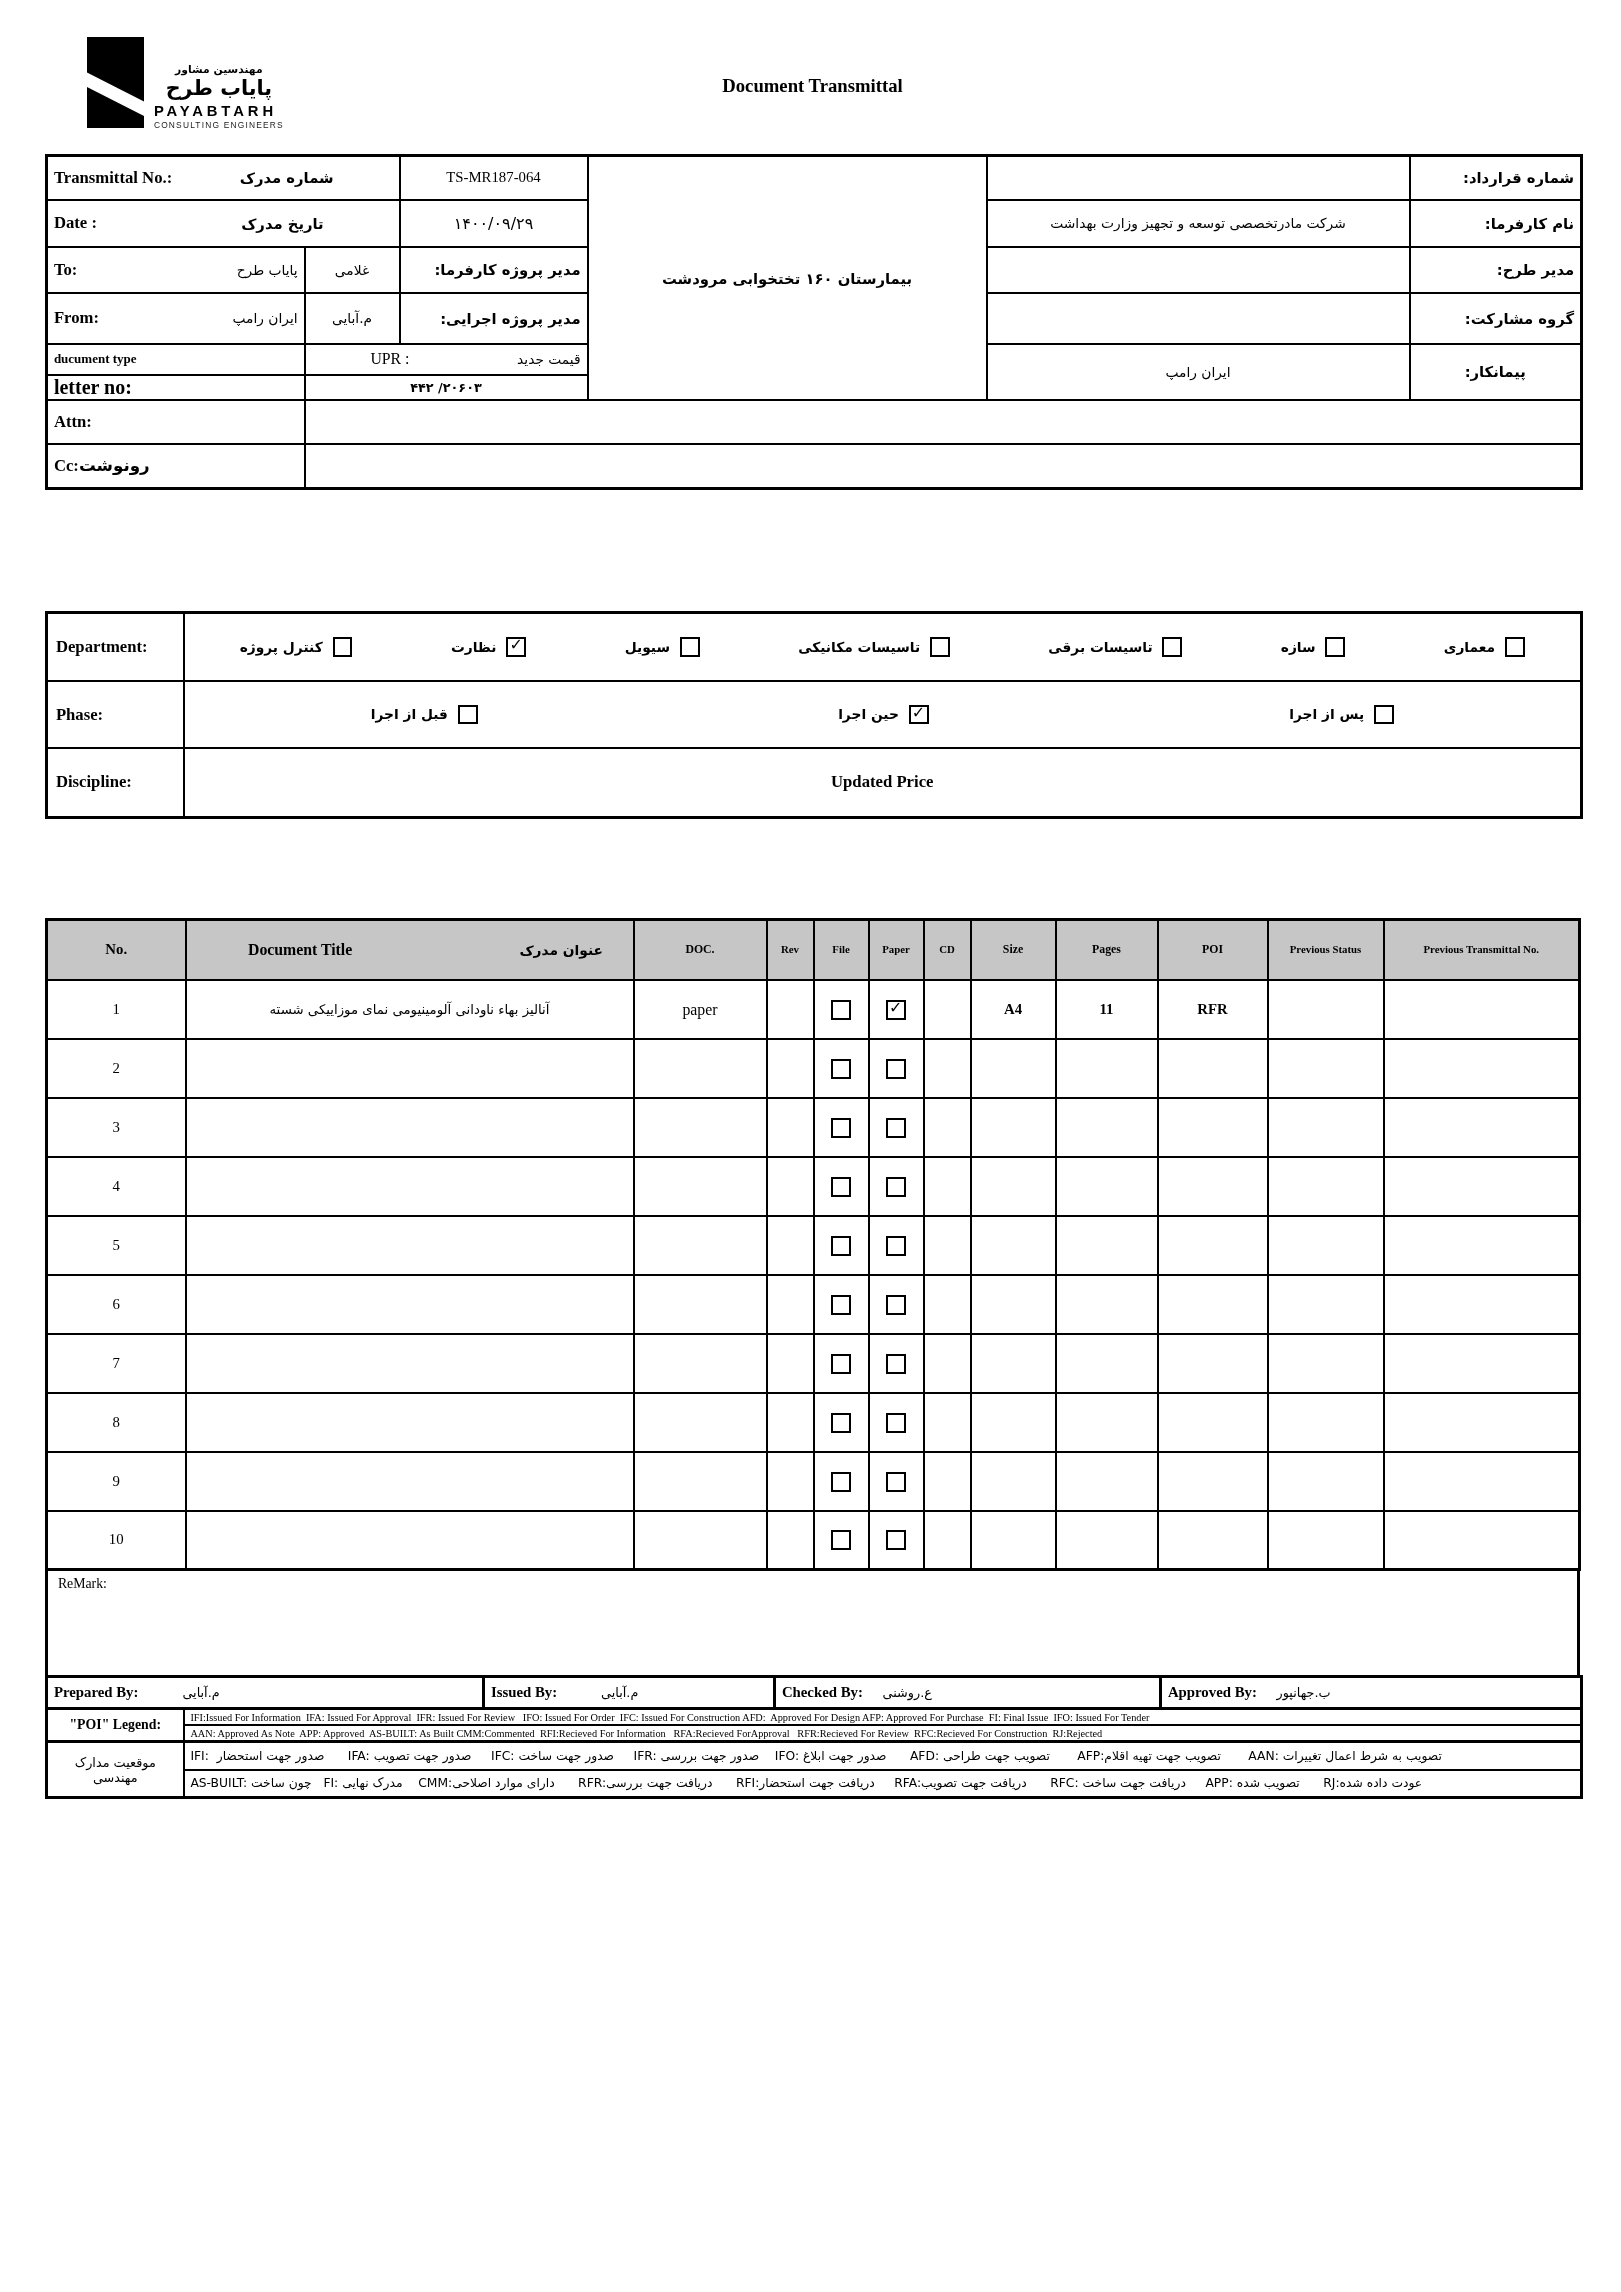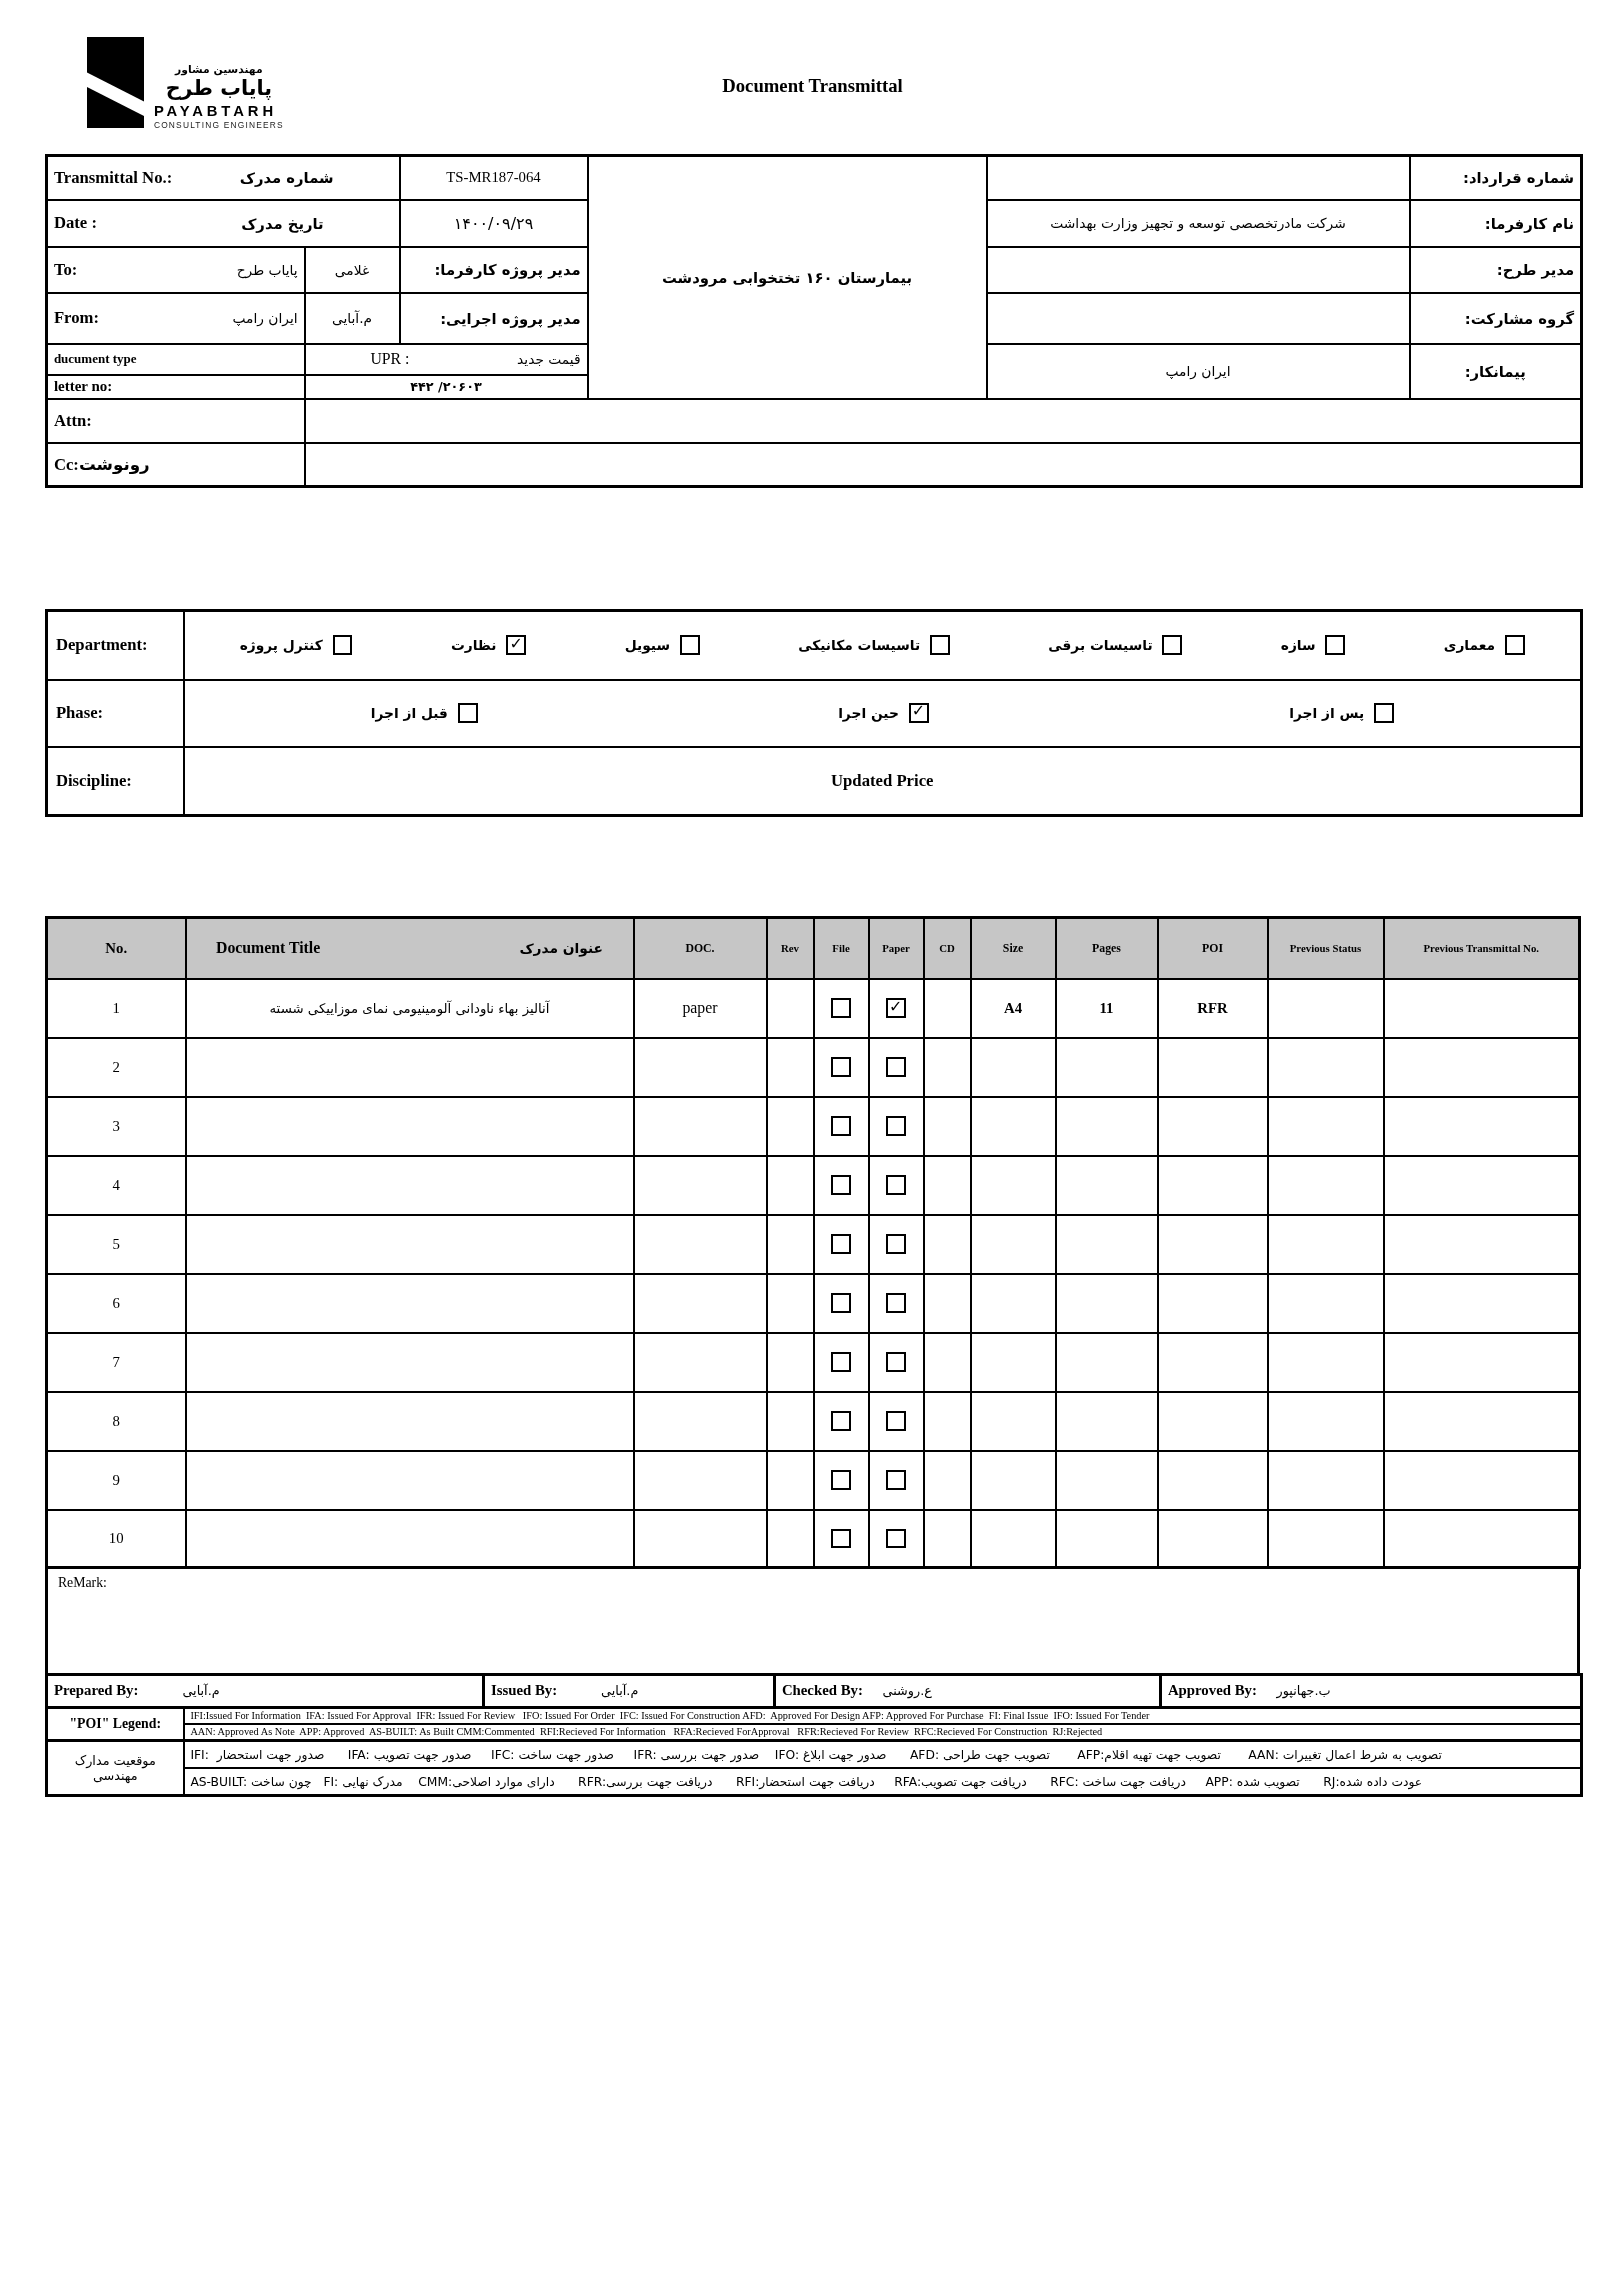--- a/index.html
+++ b/index.html
@@ -32,21 +32,21 @@
   .cb{display:inline-block;width:15.8px;height:15.8px;border:2px solid #000;background:#fff;position:relative;vertical-align:middle;flex:none;}
   .cb.on::after{content:"\2713";position:absolute;left:1px;top:-3.9px;font-size:15.8px;font-weight:bold;
                 font-family:"DejaVu Sans",sans-serif;}
   .cbitem{display:flex;align-items:center;gap:9.9px;font-weight:600;font-size:13.8px;}
   
   .clslbl{font-weight:bold;font-size:16.7px;padding-left:7.9px;}
   .rowitems{display:flex;justify-content:space-around;align-items:center;}
   
   .t3 td{border:2px solid #000;}
   .thead td{background:#c6c6c6;font-weight:bold;}
-  .th-lg{font-size:14.8px;}
+  .th-lg{font-size:14.8px;margin-left:32px;}
   .th-md{font-size:11.8px;}
   .th-sm{font-size:10.8px;line-height:1.25;}
   .cell-num{font-size:14.8px;text-align:center;}
   .cell-doc{font-size:15.8px;text-align:center;}
   .cell-bold{font-size:14.8px;font-weight:bold;text-align:center;}
   .cell-title{font-size:13.3px;text-align:center;}
   
   .remark{border:3px solid #000;margin-top:-3px;height:110px;padding:5.9px 9.9px;font-size:13.8px;box-sizing:border-box;}
   .t-sig{margin-top:-3px;border:3px solid #a21caf;text-align:center;}
   .t-sig td{border:3px solid #000;height:29.6px;}
@@ -144,21 +144,21 @@
         <td colspan="2">
           <div class="flexsb" style="padding-left:59px">
             <span style="font-size:15.8px">UPR   :</span>
             <span class="fa valFA" dir="rtl">قیمت جدید</span>
           </div>
         </td>
         <td rowspan="2" class="ctr fa valFA" dir="rtl">ایران رامپ</td>
         <td rowspan="2" class="ctr lblFA fa" dir="rtl">پیمانکار:</td>
       </tr>
       <tr style="height:23.6px">
-        <td class="lblEN" style="font-size:15px">letter no:</td>
+        <td class="lblEN" style="font-size:20px">letter no:</td>
         <td colspan="2" class="ctr fa" dir="ltr" style="font-size:12.8px;font-weight:600">۴۴۲ /۲۰۶۰۳</td>
       </tr>
       <tr style="height:44px">
         <td class="lblEN">Attn:</td>
         <td colspan="5"></td>
       </tr>
       <tr style="height:44px">
         <td class="lblEN" dir="ltr">Cc:رونوشت</td>
         <td colspan="5"></td>
       </tr>

